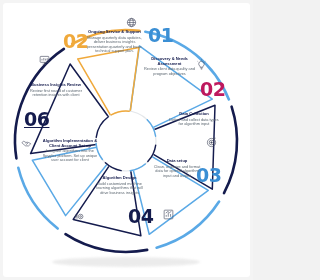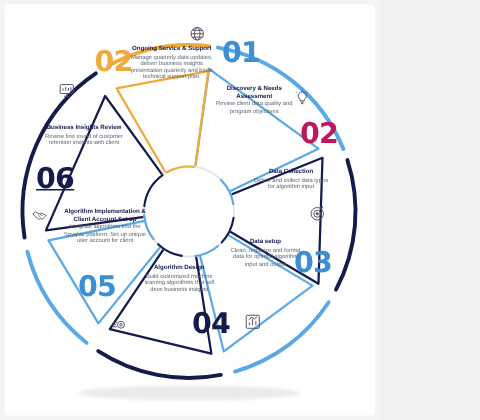--- a/index.html
+++ b/index.html
@@ -118,21 +118,20 @@
       <path d="M -23.6 18.5 A 30 30 0 0 1 -29.9 2.4" fill="none" stroke="#5aa9e6" stroke-width="1.4" stroke-linecap="round"></path>
       <path d="M -29.8 -3.6 A 30 30 0 0 1 -17.6 -24.3" fill="none" stroke="#141b4d" stroke-width="1.4" stroke-linecap="round"></path>
       <path d="M -14.8 -26.1 A 30 30 0 0 1 3.2 -29.8" fill="none" stroke="#f0a93b" stroke-width="1.4" stroke-linecap="round"></path>
     </g>
   </svg>
 
   <div class="num" style="left:148px; top:26px; color:#3b8fd4;">01</div>
   <div class="num" style="left:200px; top:80px; color:#be185d;">02</div>
   <div class="num" style="left:196px; top:166px; color:#3b8fd4;">03</div>
   <div class="num" style="left:128px; top:207px; color:#141b4d;text-align:center;">04</div>
-  <div class="num" style="left:52px; top:182px; color:#3b8fd4;">05</div>
   <div class="num" style="left:24px; top:110px; color:#141b4d;text-decoration:underline;">06</div>
   <div class="num" style="left:63px; top:32px; color:#f0a93b;">02</div>
 
   <div class="seg-text" style="left:144px; top:57px; width:51px;">
     <div class="seg-title">Discovery &amp; Needs Assessment</div>
     <div class="seg-body">Review client data quality and program objectives</div>
   </div>
 
   <div class="seg-text" style="left:168px; top:112px; width:52px;">
     <div class="seg-title">Data Collection</div>

